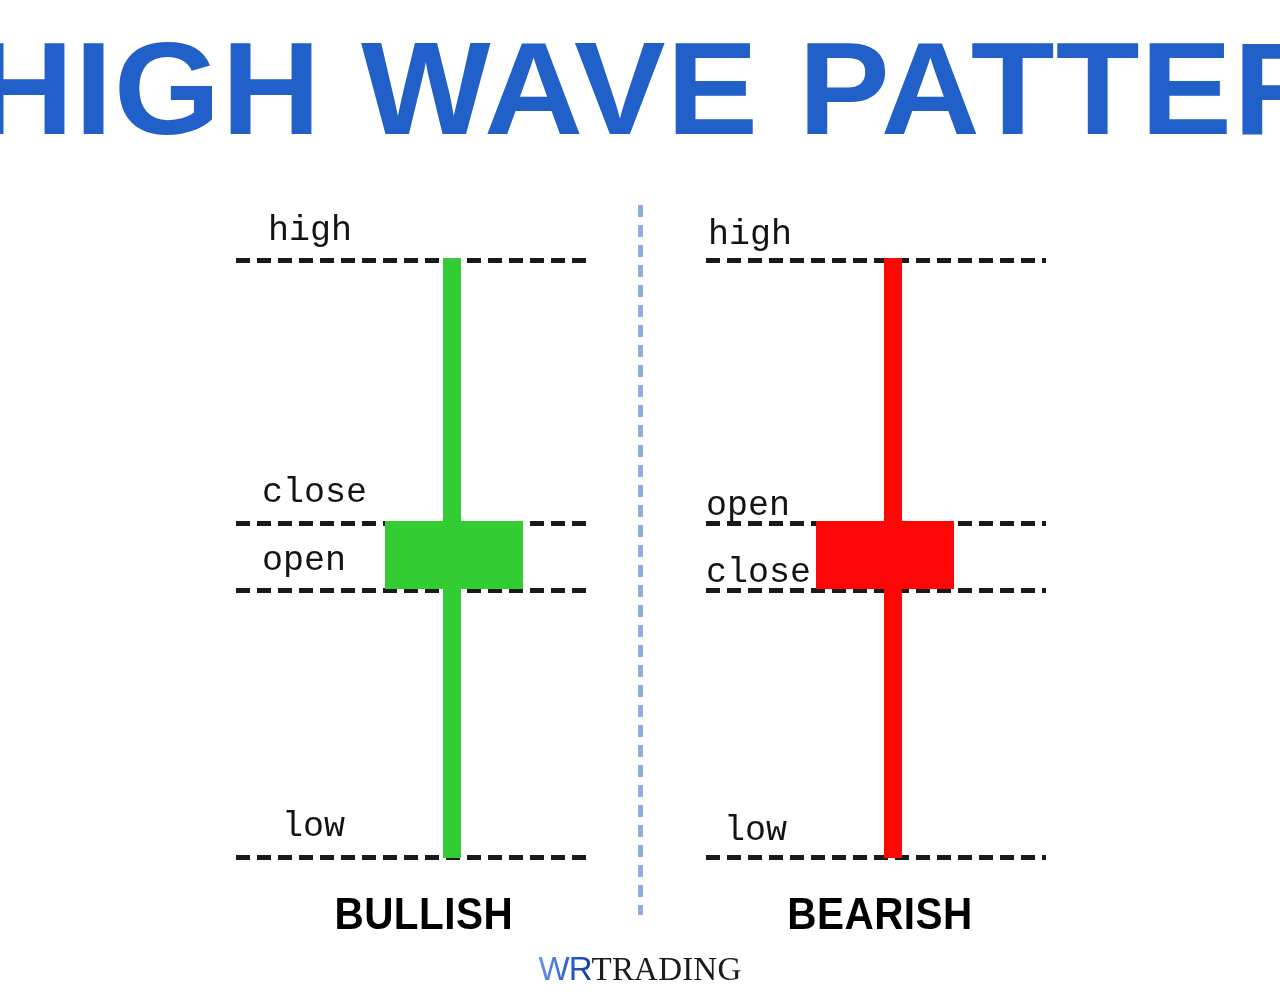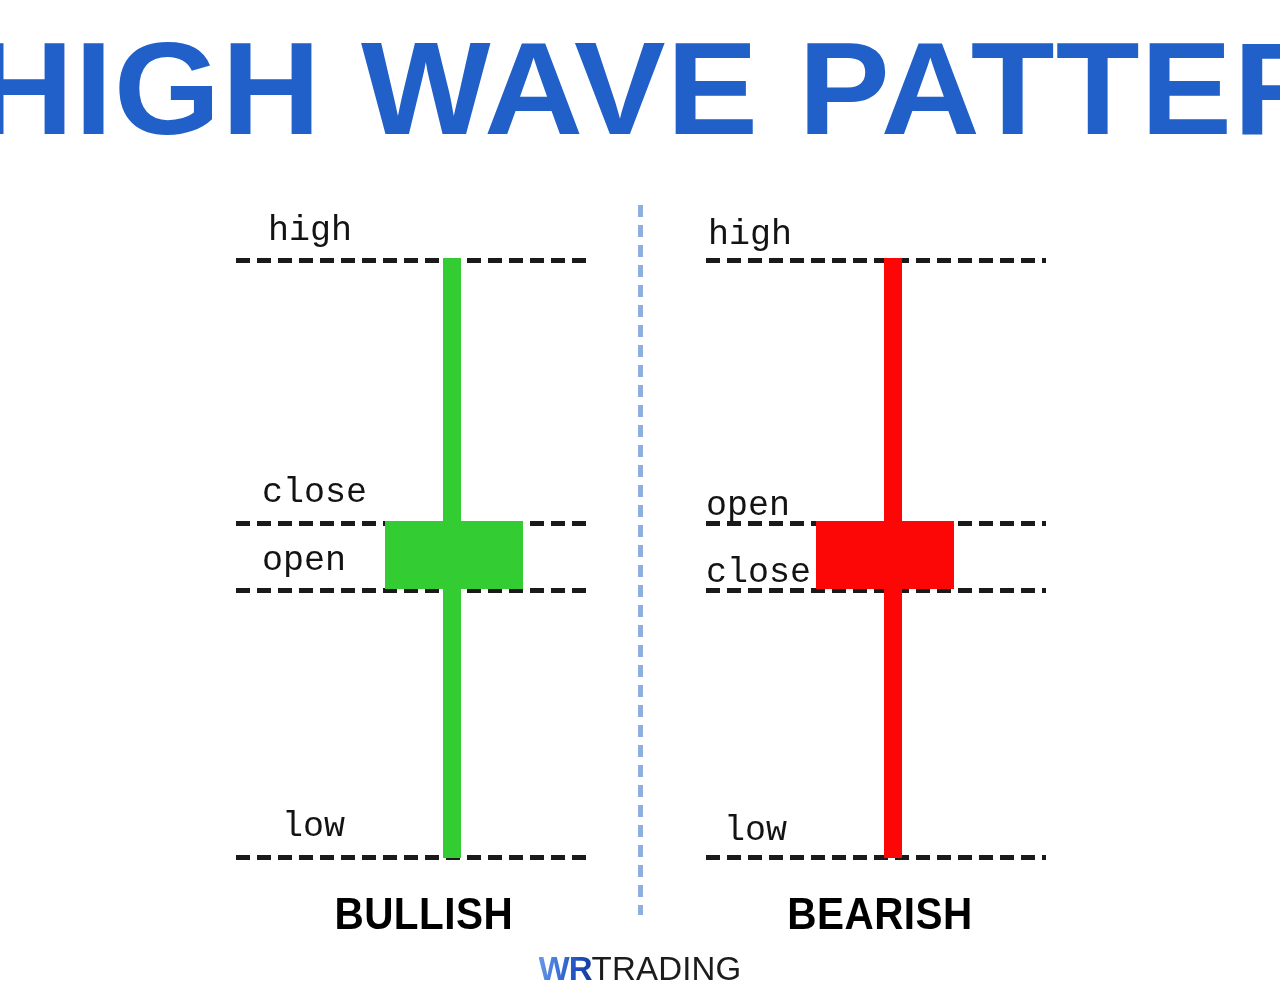--- a/index.html
+++ b/index.html
@@ -138,33 +138,34 @@
     position: absolute;
     left: 0;
     top: 950px;
     width: 1280px;
     text-align: center;
     white-space: nowrap;
     font-family: "Liberation Sans", sans-serif;
   }
   .logo-mark {
     font-size: 33px;
-    font-weight: 700;
+    font-weight: 400;
     letter-spacing: -1px;
     background: linear-gradient(100deg, #6E9BE8 0%, #3E74D8 38%, #1D4FBF 70%, #17388F 100%);
     -webkit-background-clip: text;
     background-clip: text;
     color: transparent;
     -webkit-text-fill-color: transparent;
   }
   .logo-word {
     font-size: 33px;
     font-weight: 400;
     letter-spacing: 0.2px;
     color: #1C1C1C;
+    font-family: Liberation Serif, serif;
   }
 </style>
 </head>
 <body>
 
 <div class="title">HIGH WAVE PATTERN</div>
 
 <div class="divider"></div>
 
 <div class="panel panel-left">

